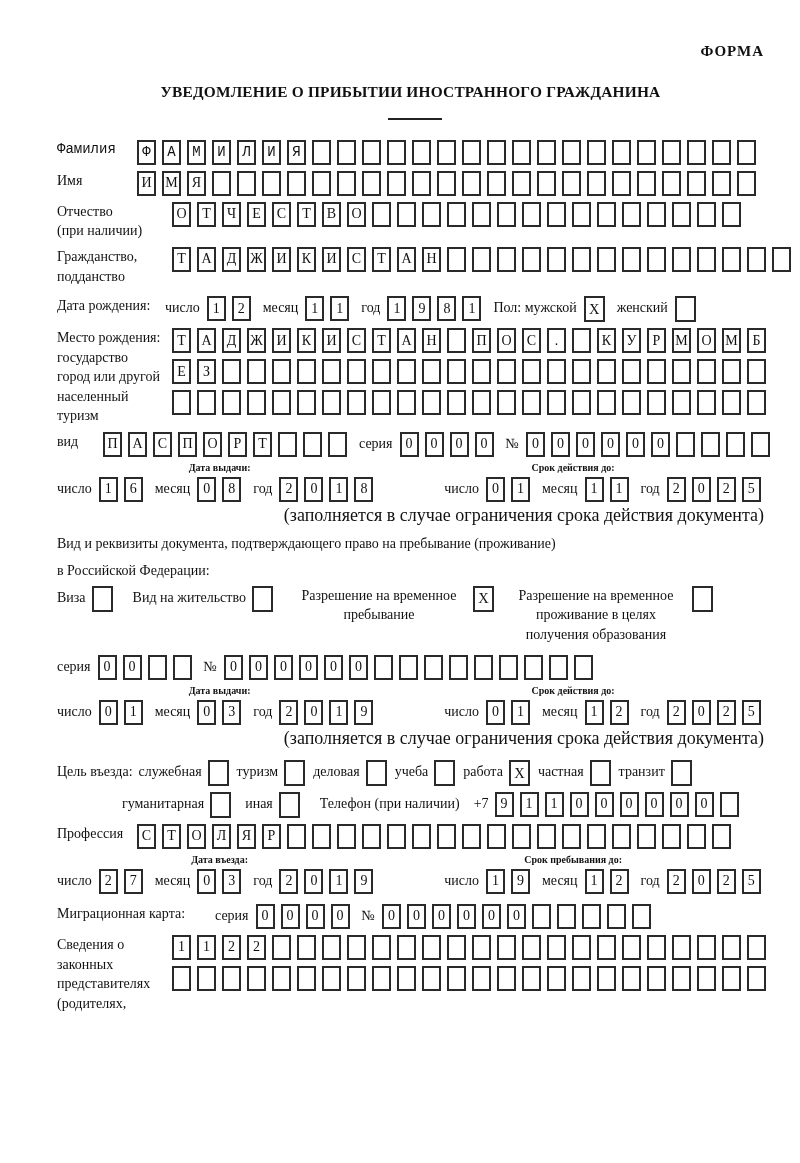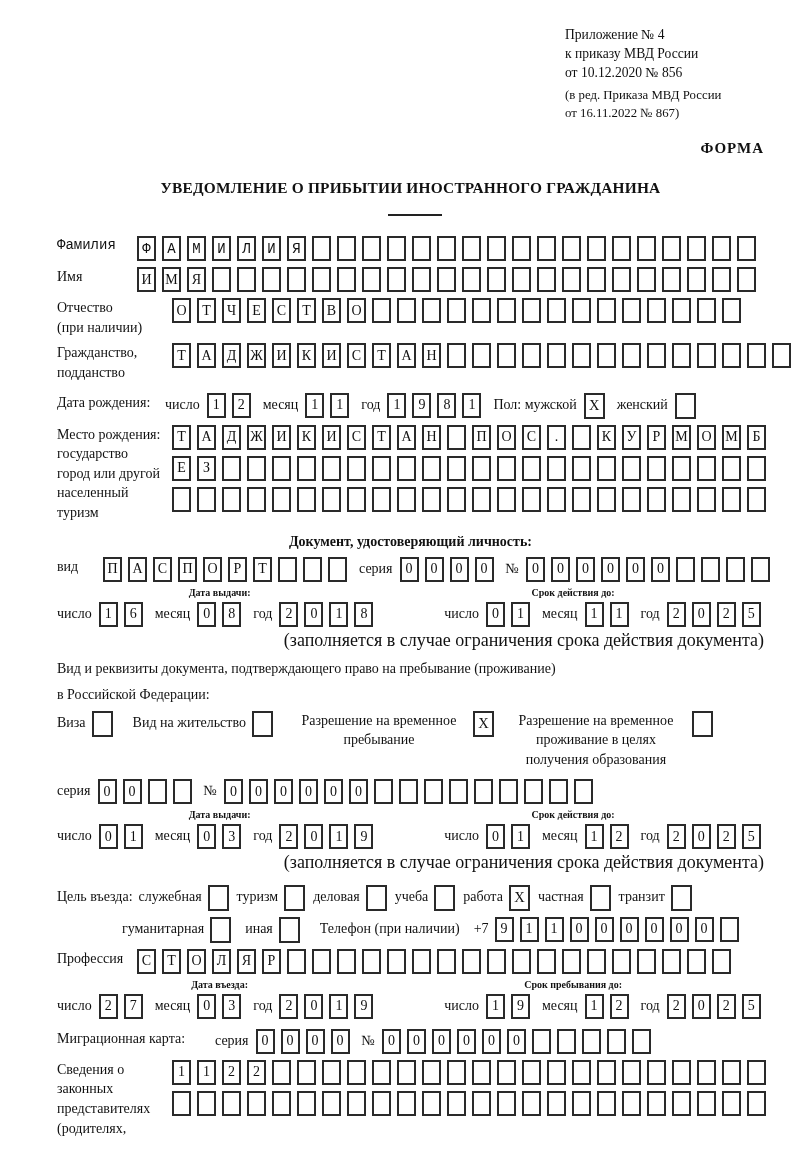--- a/index.html
+++ b/index.html
@@ -51,28 +51,20 @@
   .opt-center{flex:none;text-align:center;line-height:1.4;margin:0 8px 0 0;}
   .gap8{width:8px;flex:none;}
   .gap14{width:14px;flex:none;}
   .gap20{width:20px;flex:none;}
 </style>
 </head>
 <body>
 
 <div class="page">
 
-  <div class="hdr">
-    <div>Приложение № 4</div>
-    <div>к приказу МВД России</div>
-    <div>от 10.12.2020 № 856</div>
-    <div class="gap"></div>
-    <div class="small">(в ред. Приказа МВД России</div>
-    <div class="small">от 16.11.2022 № 867)</div>
-  </div>
   <div class="forma">ФОРМА</div>
 
   <div class="title">
     <div>УВЕДОМЛЕНИЕ О ПРИБЫТИИ ИНОСТРАННОГО ГРАЖДАНИНА</div>
     <div><span class="blank-line"></span></div>
   </div>
 
 
   <div class="frow mt14">
     <div class="flabel lab-80">Фамилия</div>
@@ -309,21 +301,20 @@
           <span class="cell"></span>
           <span class="cell"></span>
           <span class="cell"></span>
           <span class="cell"></span>
           <span class="cell"></span>
           <span class="cell"></span>
         </div>
     </div>
   </div>
 
-  <div class="center-head">Документ, удостоверяющий личность:</div>
   <div class="frow">
     <div class="flabel" style="width:46px;">вид</div>
     <div class="boxes">
         <span class="cell">П</span>
         <span class="cell">А</span>
         <span class="cell">С</span>
         <span class="cell">П</span>
         <span class="cell">О</span>
         <span class="cell">Р</span>
         <span class="cell">Т</span>

